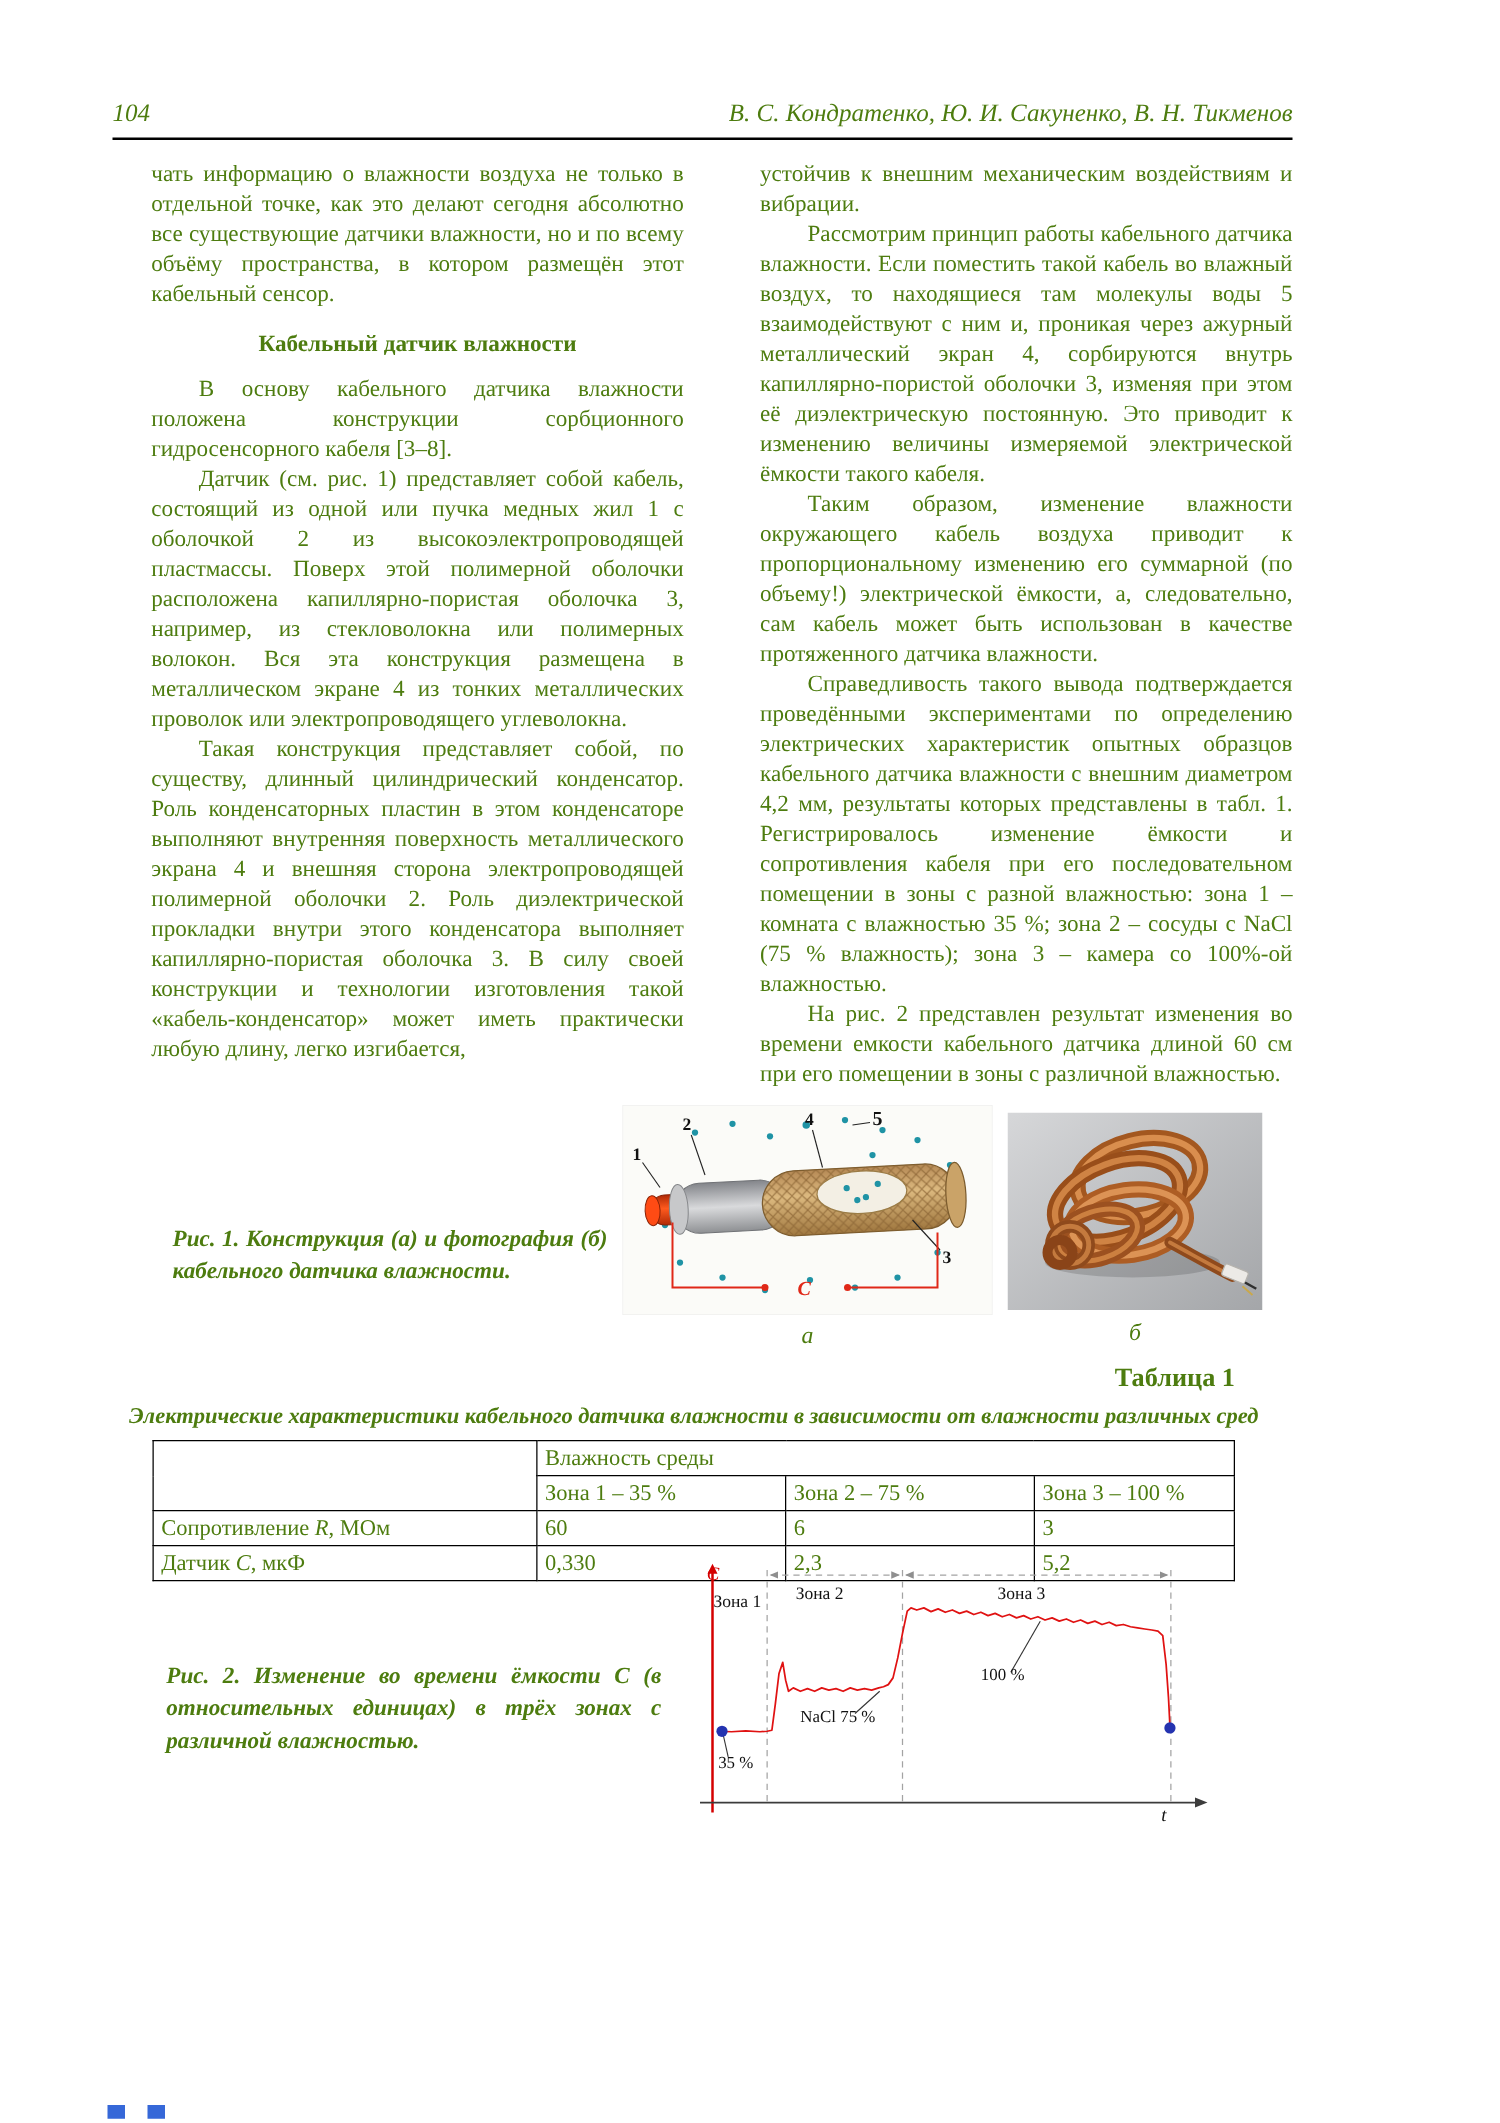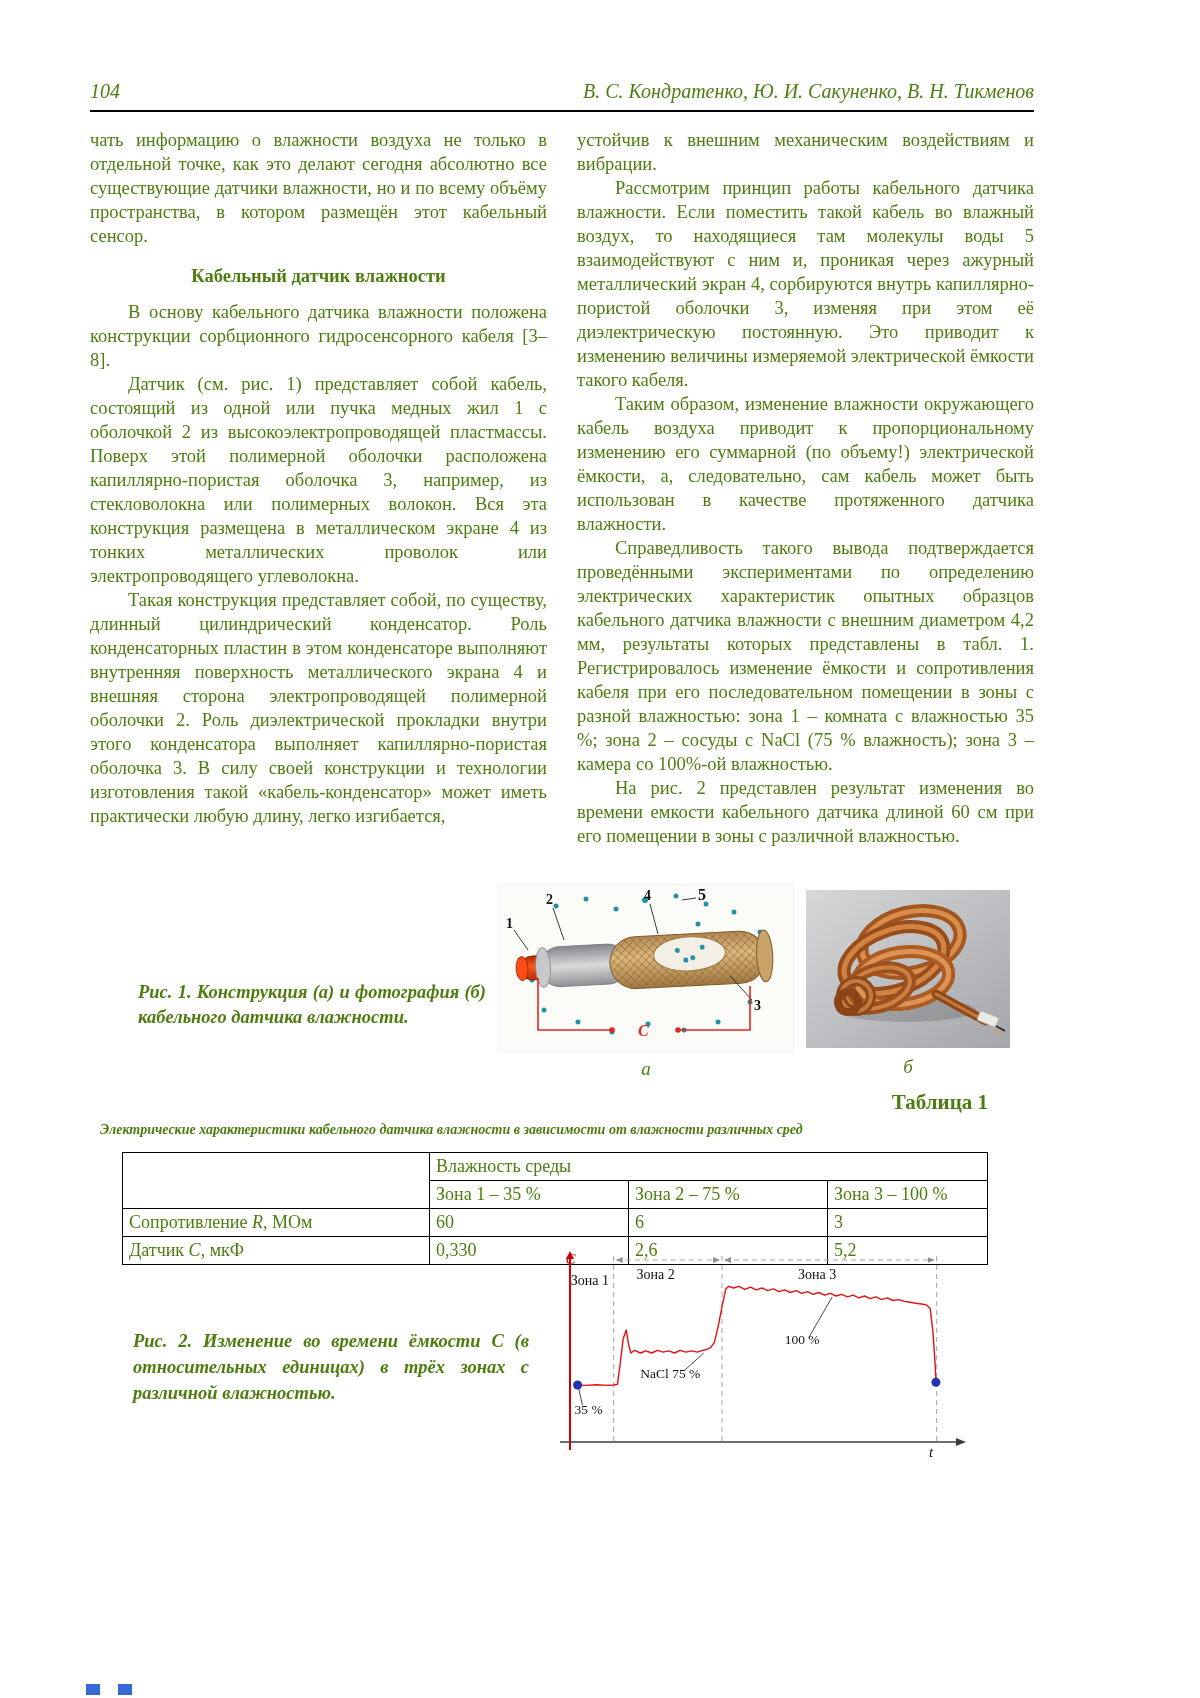--- a/index.html
+++ b/index.html
@@ -4,38 +4,38 @@
 <style>
   html,body{margin:0;padding:0;background:#ffffff;}
   .page{position:relative;width:1200px;height:1698px;background:#ffffff;overflow:hidden;
         font-family:"Liberation Serif",serif;color:#4d7c0f;}
   
   .header{position:absolute;left:90px;top:80px;width:944px;display:flex;
           justify-content:space-between;align-items:flex-end;font-style:italic;
           font-size:20px;padding-bottom:7px;border-bottom:2px solid #000;}
   
   .columns{position:absolute;left:90px;top:128px;width:944px;display:flex;gap:30px;}
-  .col{width:457px;font-size:18.5px;line-height:24px;text-align:justify;hyphens:auto;}
+  .col{width:457px;font-size:18.5px;line-height:24px;text-align:justify;hyphens:auto;margin-left:31px;}
   .col p{margin:0;}
   .col p.indent{text-indent:38px;}
   .section-heading{font-size:18.5px;font-weight:bold;text-align:center;margin:16px 0 12px;}
   
   .figures{position:absolute;left:90px;top:878px;width:944px;height:220px;}
   .fig1-caption{position:absolute;left:48px;top:80px;width:348px;font-weight:bold;
                 font-style:italic;font-size:18.5px;line-height:25px;text-align:justify;margin-top:22px;}
   .fig1a{position:absolute;left:408px;top:6px;width:296px;height:168px;}
   .fig1b{position:absolute;left:716px;top:12px;width:204px;height:158px;}
   .fig-sublabel{position:absolute;font-style:italic;font-size:19px;text-align:center;}
   .sub-a{left:408px;top:180px;width:296px;}
   .sub-b{left:716px;top:178px;width:204px;}
   
   .table-title{position:absolute;left:122px;top:1090px;width:866px;text-align:right;
                font-weight:bold;font-size:21px;}
-  .table-caption{position:absolute;left:100px;top:1122px;width:910px;text-align:left;
-                 font-weight:bold;font-style:italic;font-size:14px;}
+  .table-caption{position:absolute;left:100px;top:1122px;width:910px;text-align:center;
+                 font-weight:bold;font-style:italic;font-size:18px;}
   table.t1{position:absolute;left:122px;top:1152px;width:866px;border-collapse:collapse;
            font-size:18px;}
   table.t1 td{border:1.5px solid #000;padding:2px 6px;height:23px;}
   
   .fig2-caption{position:absolute;left:133px;top:1328px;width:396px;font-weight:bold;
                 font-style:italic;font-size:18.5px;line-height:26px;text-align:justify;}
   .fig2-chart{position:absolute;left:540px;top:1250px;width:428px;height:212px;}
   
   .bottom-artifact{position:absolute;left:86px;top:1684px;display:flex;gap:18px;}
   .bottom-artifact span{width:14px;height:11px;background:#3668d8;display:block;}
@@ -203,21 +203,21 @@
       </tr>
       <tr>
         <td><span>Сопротивление </span><i>R</i><span>, МОм</span></td>
         <td>60</td>
         <td>6</td>
         <td>3</td>
       </tr>
       <tr>
         <td><span>Датчик </span><i>С</i><span>, мкФ</span></td>
         <td>0,330</td>
-        <td>2,6</td>
+        <td>2,3</td>
         <td>5,2</td>
       </tr>
     </tbody>
   </table>
 
   <div class="fig2-caption">Рис. 2. Изменение во времени ёмкости С (в относительных единицах) в трёх зонах с различной влажностью.</div>
   <svg id="fig2-svg" class="fig2-chart" viewBox="0 0 428 212">
       <defs>
         <marker id="arrG" markerWidth="8" markerHeight="8" refX="6" refY="3" orient="auto-start-reverse" markerUnits="userSpaceOnUse">
           <path d="M0,0 L7,3 L0,6 Z" fill="#8f8f8f"></path>

